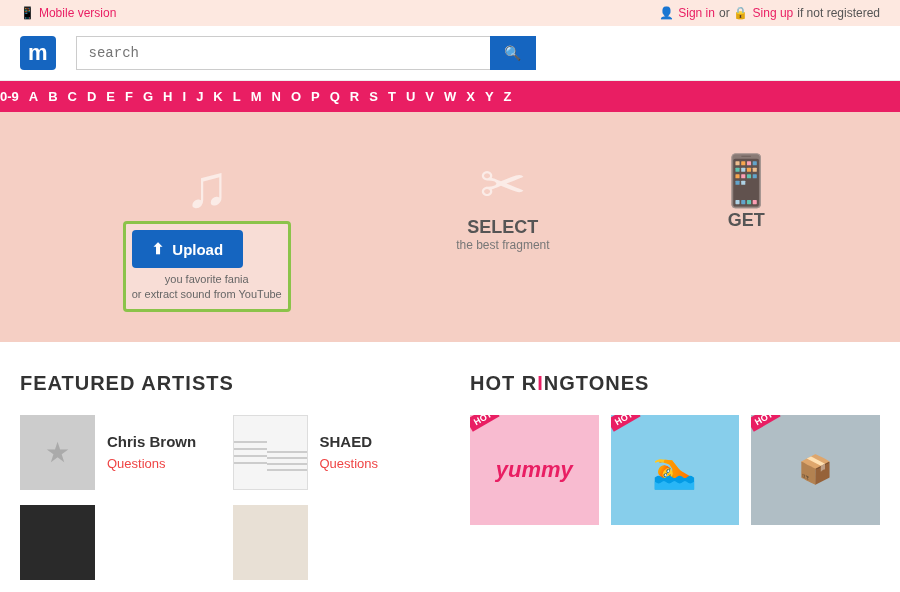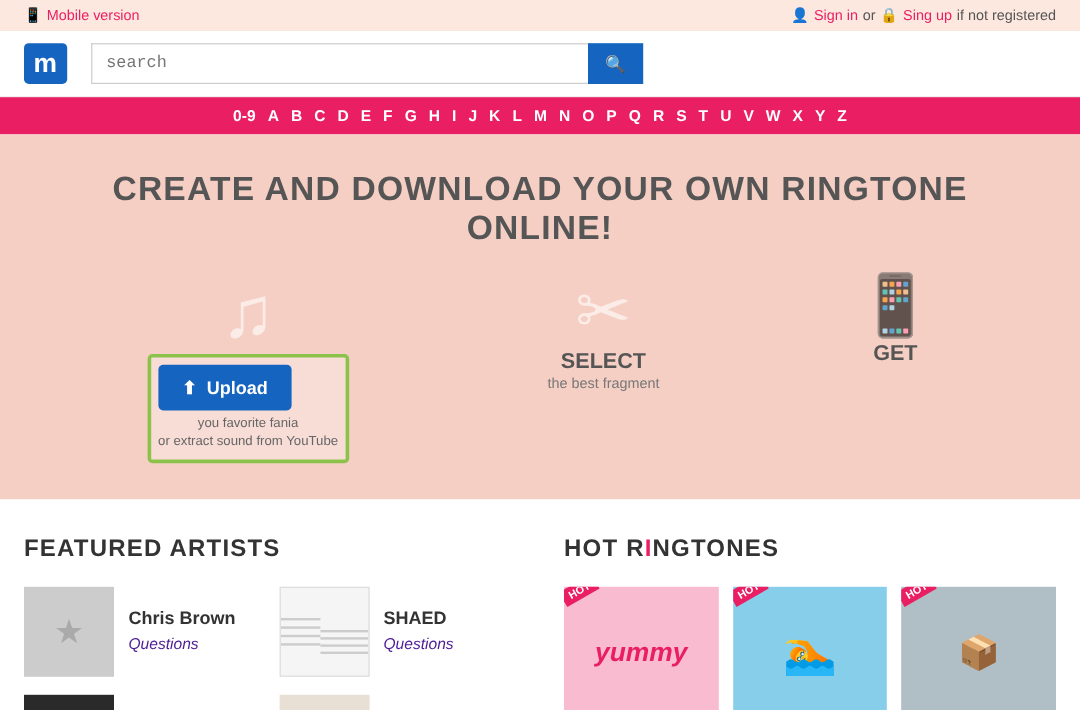--- a/index.html
+++ b/index.html
@@ -55,21 +55,21 @@
       color: white;
       padding: 8px 14px;
       cursor: pointer;
       font-size: 14px;
     }
 
     
     .alpha-nav {
       background: #e91e63;
       display: flex;
-      justify-content: center;
+      justify-content: flex-start;
       align-items: center;
       gap: 10px;
       padding: 8px 0;
     }
     .alpha-nav a {
       color: white;
       text-decoration: none;
       font-size: 13px;
       font-weight: bold;
     }
@@ -177,23 +177,22 @@
       border: 1px solid #ddd;
     }
     .artist-info .artist-name {
       font-size: 15px;
       font-weight: bold;
       color: #333;
       margin-bottom: 4px;
     }
     .artist-info .artist-song {
       font-size: 13px;
-      color: #4c1d95;
+      color: #ef4444;
       text-decoration: none;
-      font-style: italic;
     }
 
     
     .bieber-photo {
       background: #2a2a2a;
       color: #555;
     }
     
     .selena-photo {
       background: #e8e0d5;
@@ -300,21 +299,20 @@
     <a href="#">T</a>
     <a href="#">U</a>
     <a href="#">V</a>
     <a href="#">W</a>
     <a href="#">X</a>
     <a href="#">Y</a>
     <a href="#">Z</a>
   </nav>
 
 <div class="hero">
-  <h1 class="hero-title">CREATE AND DOWNLOAD YOUR OWN RINGTONE ONLINE!</h1>
   <div class="hero-steps">
 
     <div class="hero-step">
       <div class="music-icon">♫</div>
       <div class="upload-highlight">
         <button class="upload-btn">
           <span>⬆</span>
           <span>Upload</span>
         </button>
         <div class="upload-sub">

